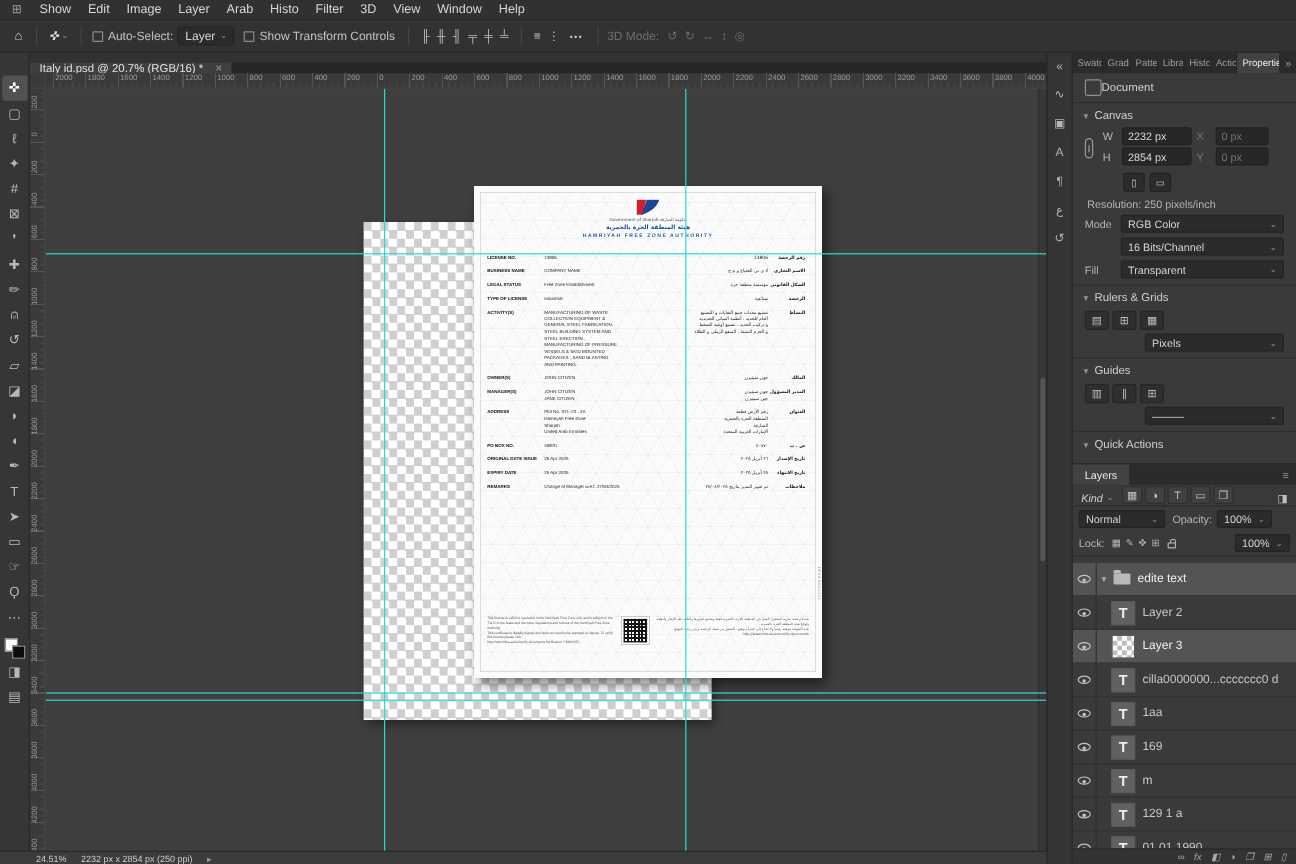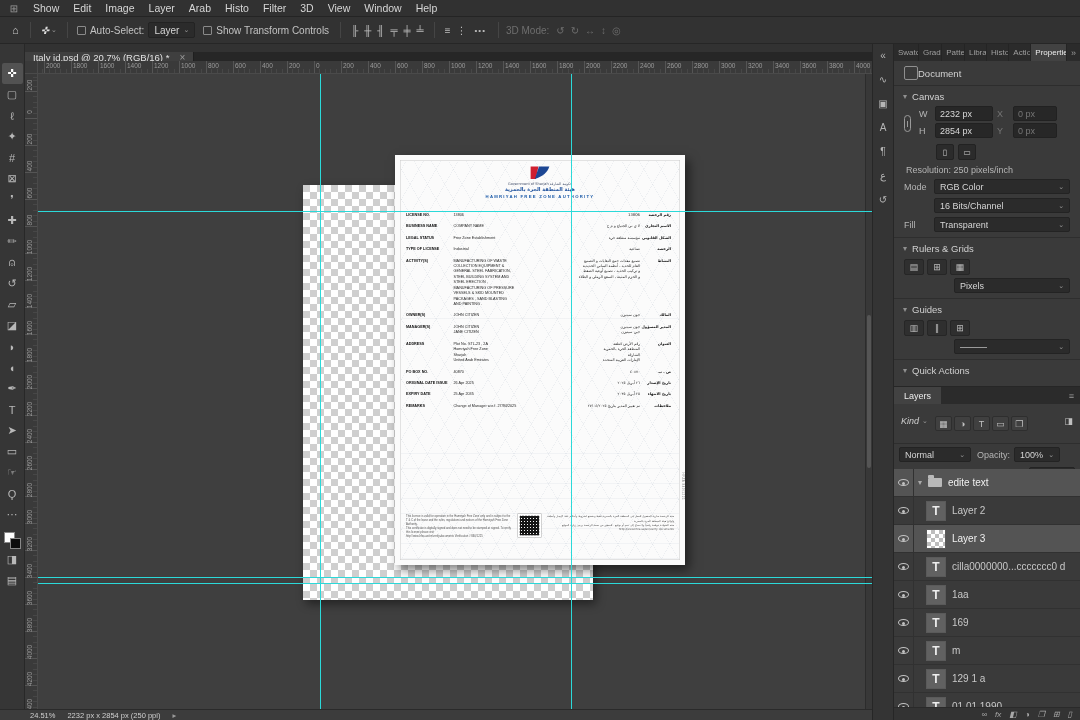--- a/index.html
+++ b/index.html
@@ -120,21 +120,21 @@
   .indent-row{margin-left:40px}
   .icon-row{display:flex;align-items:center;gap:3px;margin:3px 10px}
   .icon-row .gicon{width:20px;height:16px;background:#2f2f2f;border:1px solid #262626;display:flex;align-items:center;justify-content:center;color:#bdbdbd;font-size:9px;border-radius:2px;flex:none}
   .icon-row .select{margin-left:8px}
 
   
   .layers-panel{position:absolute;top:342px;left:0;right:0;bottom:0;background:#3a3a3a;border-top:1px solid #262626}
   .layers-tabrow{height:17px;background:#2b2b2b;display:flex;align-items:stretch}
   .layers-tab{background:#424242;color:#ececec;display:flex;align-items:center;padding:0 10px;font-size:9px}
   .layers-menu{margin-left:auto;display:flex;align-items:center;padding:0 6px;color:#9a9a9a}
-  .filter-row{display:flex;align-items:flex-start;gap:2px;padding:12px 4px;border-bottom:1px solid #2e2e2e}
+  .filter-row{display:flex;align-items:flex-end;gap:2px;padding:1px 4px;border-bottom:1px solid #2e2e2e}
   .kind-select{display:flex;align-items:center;gap:3px;color:#cfcfcf;padding:0 3px;margin-right:2px}
   .kind-select b{font-weight:normal;font-size:7px;color:#9a9a9a}
   .filter-row .gicon{width:17px;height:15px;display:flex;align-items:center;justify-content:center;color:#c0c0c0;font-size:9px;background:#404040;border:1px solid #2e2e2e;border-radius:2px}
   .filter-toggle{margin-left:auto;color:#c0c0c0;font-size:9px;padding:0 3px}
   .blend-row{display:flex;align-items:center;gap:4px;padding:3px 5px}
   .blend-row .select{flex:none;width:72px}
   .blend-row .ob2-label{color:#b5b5b5;margin-left:2px}
   .blend-row .select.small{width:46px}
   .lock-row{display:flex;align-items:center;gap:3px;padding:2px 5px 3px;border-bottom:1px solid #2e2e2e}
   .lock-row .lk-label{color:#b5b5b5;margin-right:1px}

